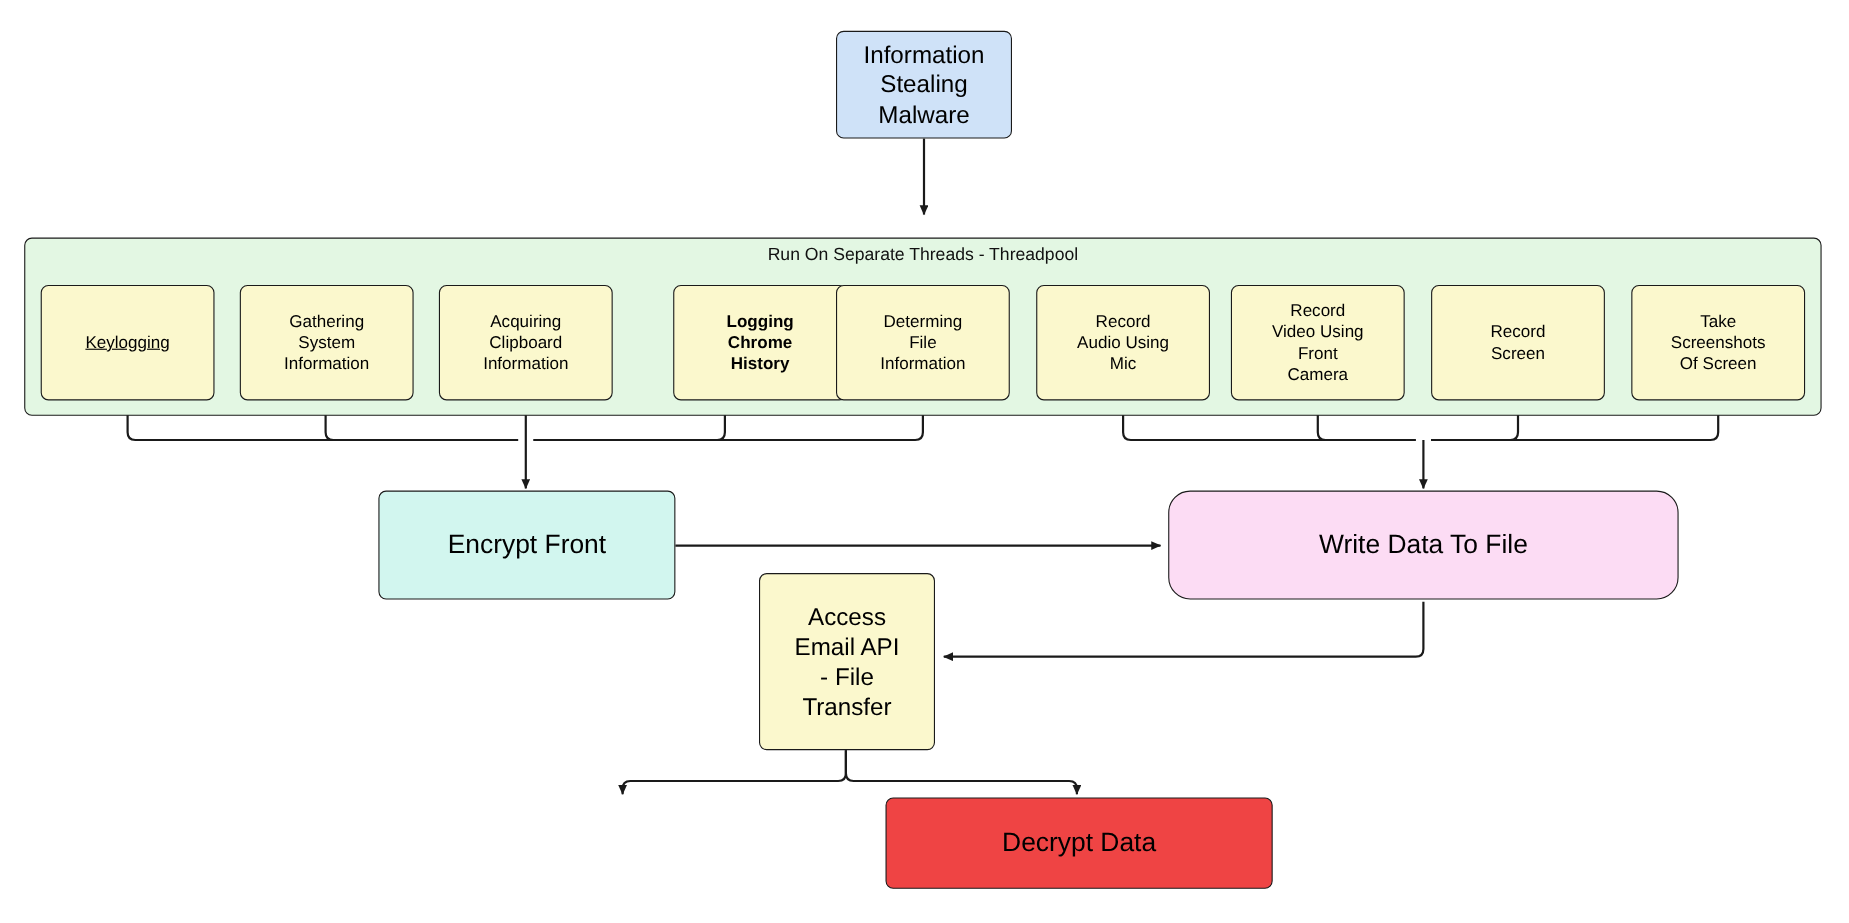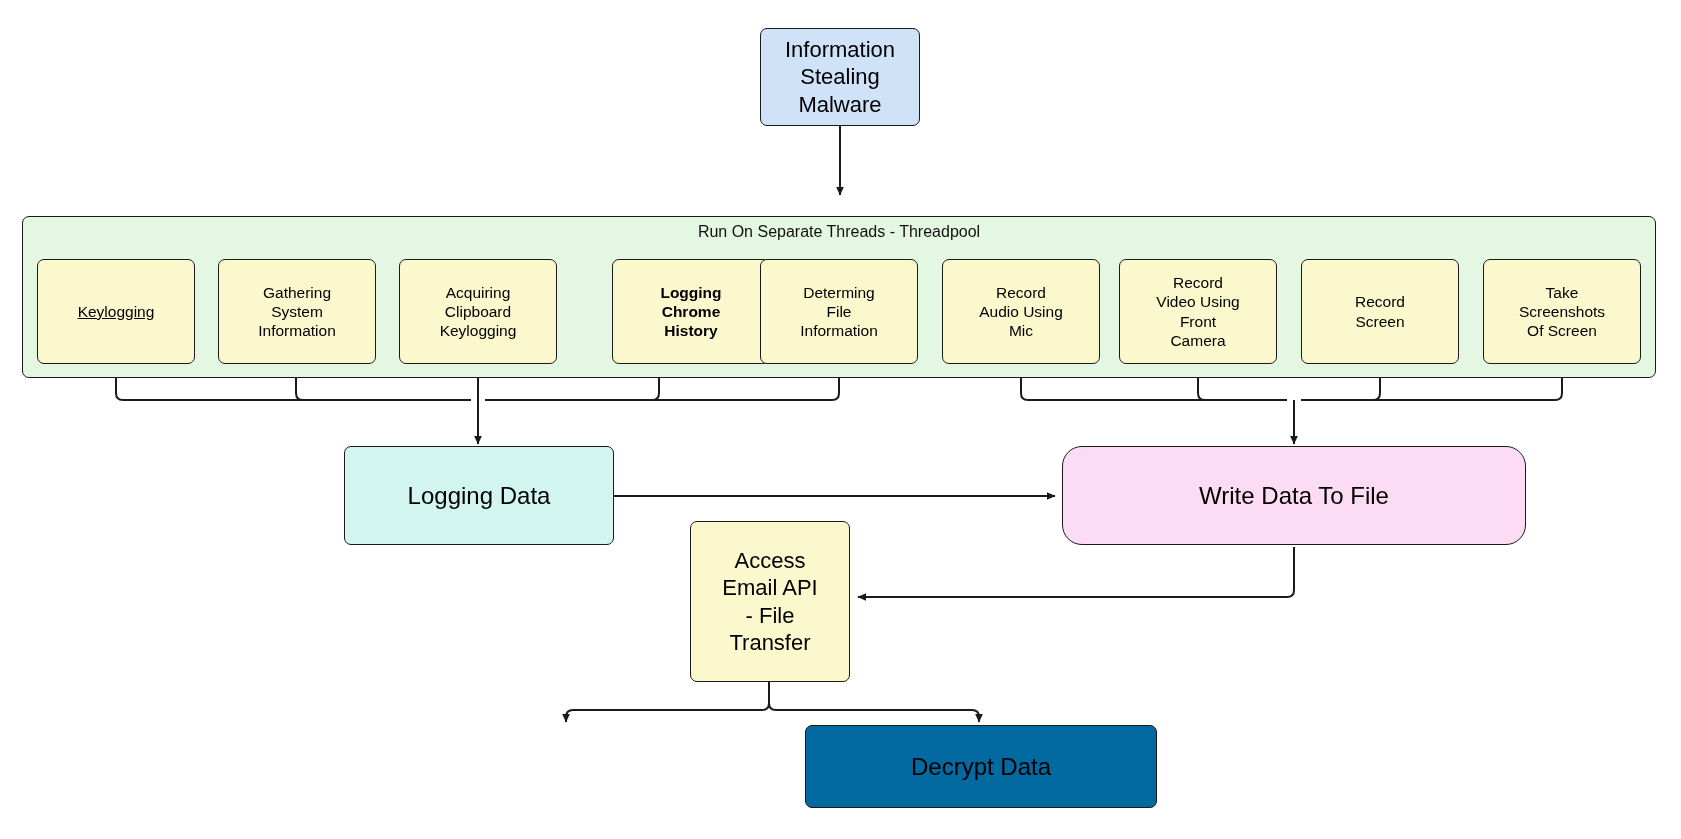--- a/index.html
+++ b/index.html
@@ -22,21 +22,21 @@
     align-items:center;
     justify-content:center;
     text-align:center;
     line-height:1.24;
     white-space:pre-line;
   }
 
   
   .fill-blue   {background:#cfe2f8;}
   .fill-yellow {background:#fbf8cd;}
-  .fill-green  {background:#0369a1;}
+  .fill-green  {background:#ef4444;}
   .fill-mint   {background:#d2f6ef;}
   .fill-pink   {background:#fcdcf4;border-radius:20px;}
 
   
   .cluster{
     position:absolute;
     box-sizing:border-box;
     border:1.6px solid #1a1a1a;
     border-radius:7px;
     background:#e3f7e3;
@@ -100,21 +100,21 @@
   </div>
 
   <div class="node fill-yellow t15" style="left:37px;top:259px;width:158px;height:105px;text-decoration:underline;">Keylogging</div>
 
   <div class="node fill-yellow t15" style="left:218px;top:259px;width:158px;height:105px;">Gathering
 System
 Information</div>
 
   <div class="node fill-yellow t15" style="left:399px;top:259px;width:158px;height:105px;">Acquiring
 Clipboard
-Keylogging</div>
+Information</div>
 
   <div class="node fill-yellow t15" style="left:612px;top:259px;width:158px;height:105px;font-weight:bold;">Logging
 Chrome
 History</div>
 
   <div class="node fill-yellow t15" style="left:760px;top:259px;width:158px;height:105px;">Determing
 File
 Information</div>
 
   <div class="node fill-yellow t15" style="left:942px;top:259px;width:158px;height:105px;">Record
@@ -126,21 +126,21 @@
 Front
 Camera</div>
 
   <div class="node fill-yellow t15" style="left:1301px;top:259px;width:158px;height:105px;">Record
 Screen</div>
 
   <div class="node fill-yellow t15" style="left:1483px;top:259px;width:158px;height:105px;text-align:center;">Take
 Screenshots
 Of Screen</div>
 
-  <div class="node fill-mint t24" style="left:344px;top:446px;width:270px;height:99px;">Logging Data</div>
+  <div class="node fill-mint t24" style="left:344px;top:446px;width:270px;height:99px;">Encrypt Front</div>
 
   <div class="node fill-pink t24" style="left:1062px;top:446px;width:464px;height:99px;">Write Data To File</div>
 
   <div class="node fill-yellow t22" style="left:690px;top:521px;width:160px;height:161px;">Access
 Email API
 - File
 Transfer</div>
 
 
   <div class="node fill-green t24" style="left:805px;top:725px;width:352px;height:83px;">Decrypt Data</div>

